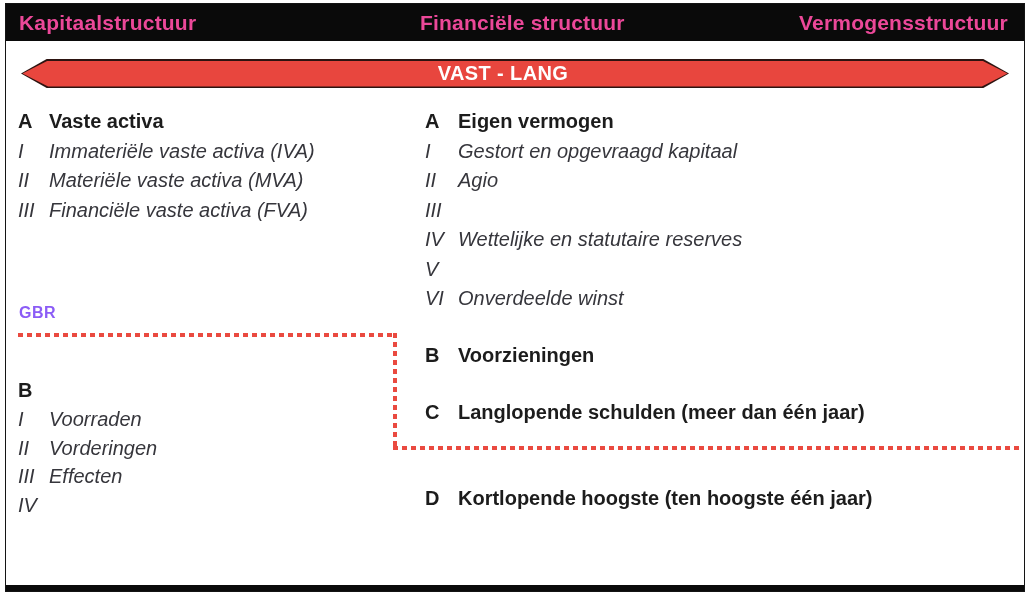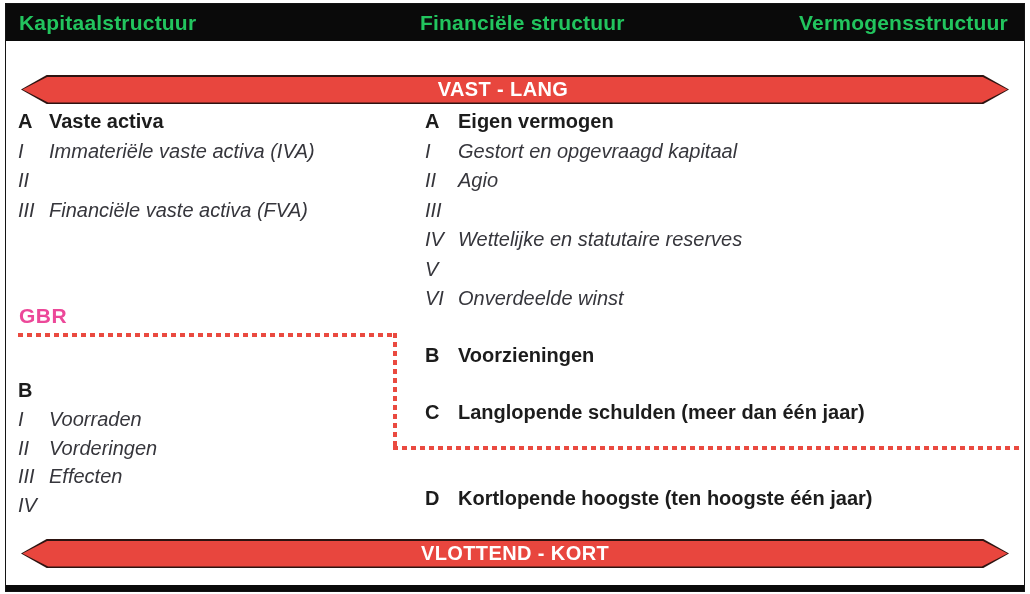--- a/index.html
+++ b/index.html
@@ -2,46 +2,46 @@
 <html><head>
 <meta charset="utf-8">
 <style>
   html,body{margin:0;padding:0;background:#fff;}
   body{width:1030px;height:594px;position:relative;overflow:hidden;
        font-family:"Liberation Sans", sans-serif;}
   .frame{position:absolute;left:5px;top:3px;width:1018px;height:587px;
          border:1px solid #141414;background:#fff;}
   
   .header{position:absolute;left:0;top:0;right:0;height:37px;background:#0a0a0a;}
-  .h-title{position:absolute;top:0;height:37px;line-height:37px;color:#22c55e;
+  .h-title{position:absolute;top:0;height:37px;line-height:37px;color:#ec4899;
            font-weight:bold;font-size:21px;letter-spacing:0.2px;white-space:nowrap;}
   .h-left{left:13px;}
   .h-center{left:414px;text-align:right;}
   .h-right{right:16px;}
   
   .banner{position:absolute;left:15px;width:988px;height:29px;background:#2c1310;
           clip-path:polygon(2.6% 0,97.4% 0,100% 50%,97.4% 100%,2.6% 100%,0 50%);}
   .banner-inner{position:absolute;left:1.5px;top:1.5px;right:1.5px;bottom:1.5px;
           background:#e8463e;display:flex;align-items:center;justify-content:center;
           clip-path:polygon(2.6% 0,97.4% 0,100% 50%,97.4% 100%,2.6% 100%,0 50%);
           color:#fff;font-weight:bold;font-size:20px;letter-spacing:0.4px;white-space:nowrap;}
-  .banner.top{top:71px;text-decoration:underline;}
+  .banner.top{top:55px;text-decoration:underline;}
   .banner.top .banner-inner{padding-right:24px;}
   .banner.bottom{top:535px;}
   
   .row{position:absolute;display:flex;font-size:20px;line-height:25px;white-space:nowrap;}
   .row-l{left:12px;}
   .row-r{left:419px;}
   .marker{flex:0 0 31px;}
   .row-r .marker{flex:0 0 33px;}
   .b{font-weight:bold;color:#1c1c1c;font-style:normal;}
   .i{font-style:italic;color:#36363c;}
   
-  .gbr{position:absolute;left:13px;top:300px;color:#ec4899;font-weight:bold;
-       font-size:21px;letter-spacing:0.5px;}
+  .gbr{position:absolute;left:13px;top:300px;color:#8b5cf6;font-weight:bold;
+       font-size:16px;letter-spacing:0.5px;}
   .dot-h{position:absolute;height:4px;
        background:repeating-linear-gradient(90deg,#ea4a40 0 5px,transparent 5px 9px);}
   .dot-v{position:absolute;width:4px;
        background:repeating-linear-gradient(180deg,#ea4a40 0 5px,transparent 5px 9px);}
   .seg1{left:12px;top:329px;width:379px;}
   .segv{left:387px;top:329px;height:117px;}
   .seg2{left:387px;top:442px;width:627px;}
   
   .footer-bar{position:absolute;left:0;right:0;bottom:0;height:6px;background:#0a0a0a;}
 </style>
@@ -63,20 +63,21 @@
   <div class="row row-l" style="top:105px">
     <span class="marker b">A</span>
     <span class="label b">Vaste activa</span>
   </div>
   <div class="row row-l" style="top:135px">
     <span class="marker i">I</span>
     <span class="label i">Immateriële vaste activa (IVA)</span>
   </div>
   <div class="row row-l" style="top:164px">
     <span class="marker i">II</span>
+    <span class="label i">Materiële vaste activa (MVA)</span>
   </div>
   <div class="row row-l" style="top:194px">
     <span class="marker i">III</span>
     <span class="label i">Financiële vaste activa (FVA)</span>
   </div>
 
   <div class="gbr">GBR</div>
   <div class="dot-h seg1"></div>
   <div class="dot-v segv"></div>
   <div class="dot-h seg2"></div>
@@ -132,18 +133,15 @@
   </div>
   <div class="row row-r" style="top:396px">
     <span class="marker b">C</span>
     <span class="label b">Langlopende schulden (meer dan één jaar)</span>
   </div>
   <div class="row row-r" style="top:482px">
     <span class="marker b">D</span>
     <span class="label b">Kortlopende hoogste (ten hoogste één jaar)</span>
   </div>
 
-  <div class="banner bottom">
-    <div class="banner-inner">VLOTTEND - KORT</div>
-  </div>
 
   <div class="footer-bar"></div>
 </div>
 
 </body></html>

